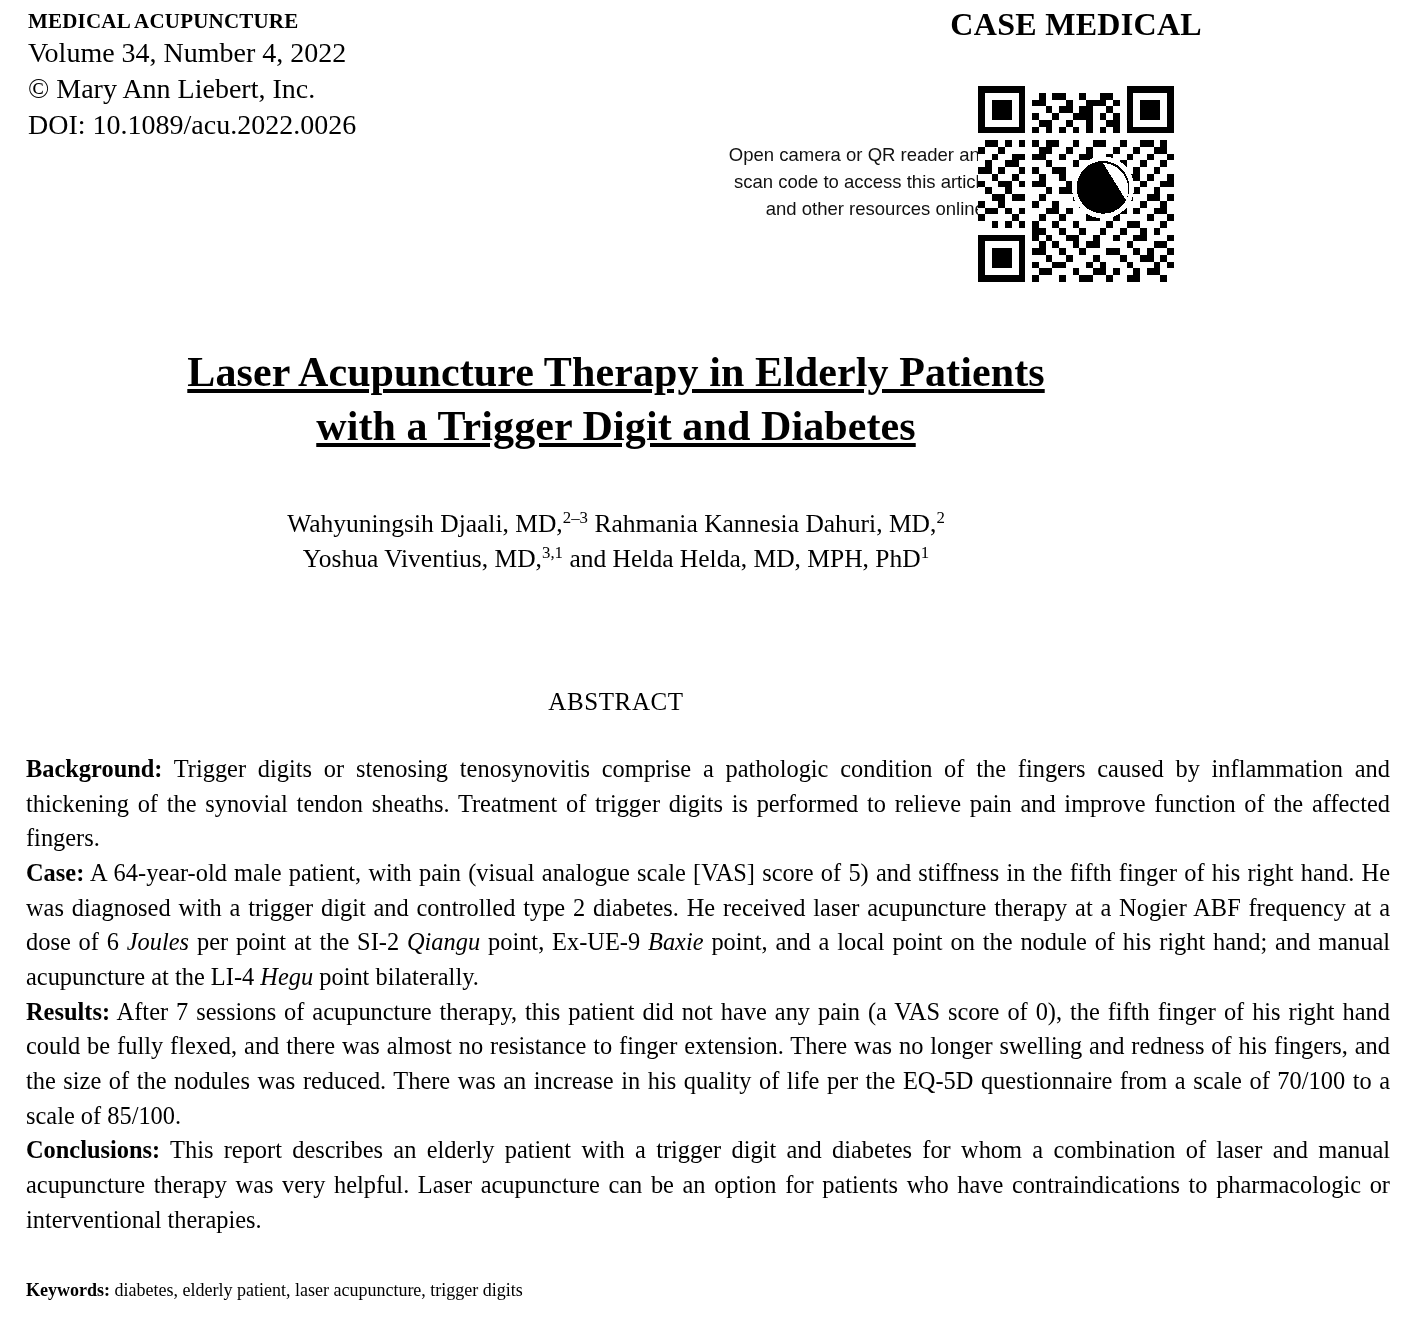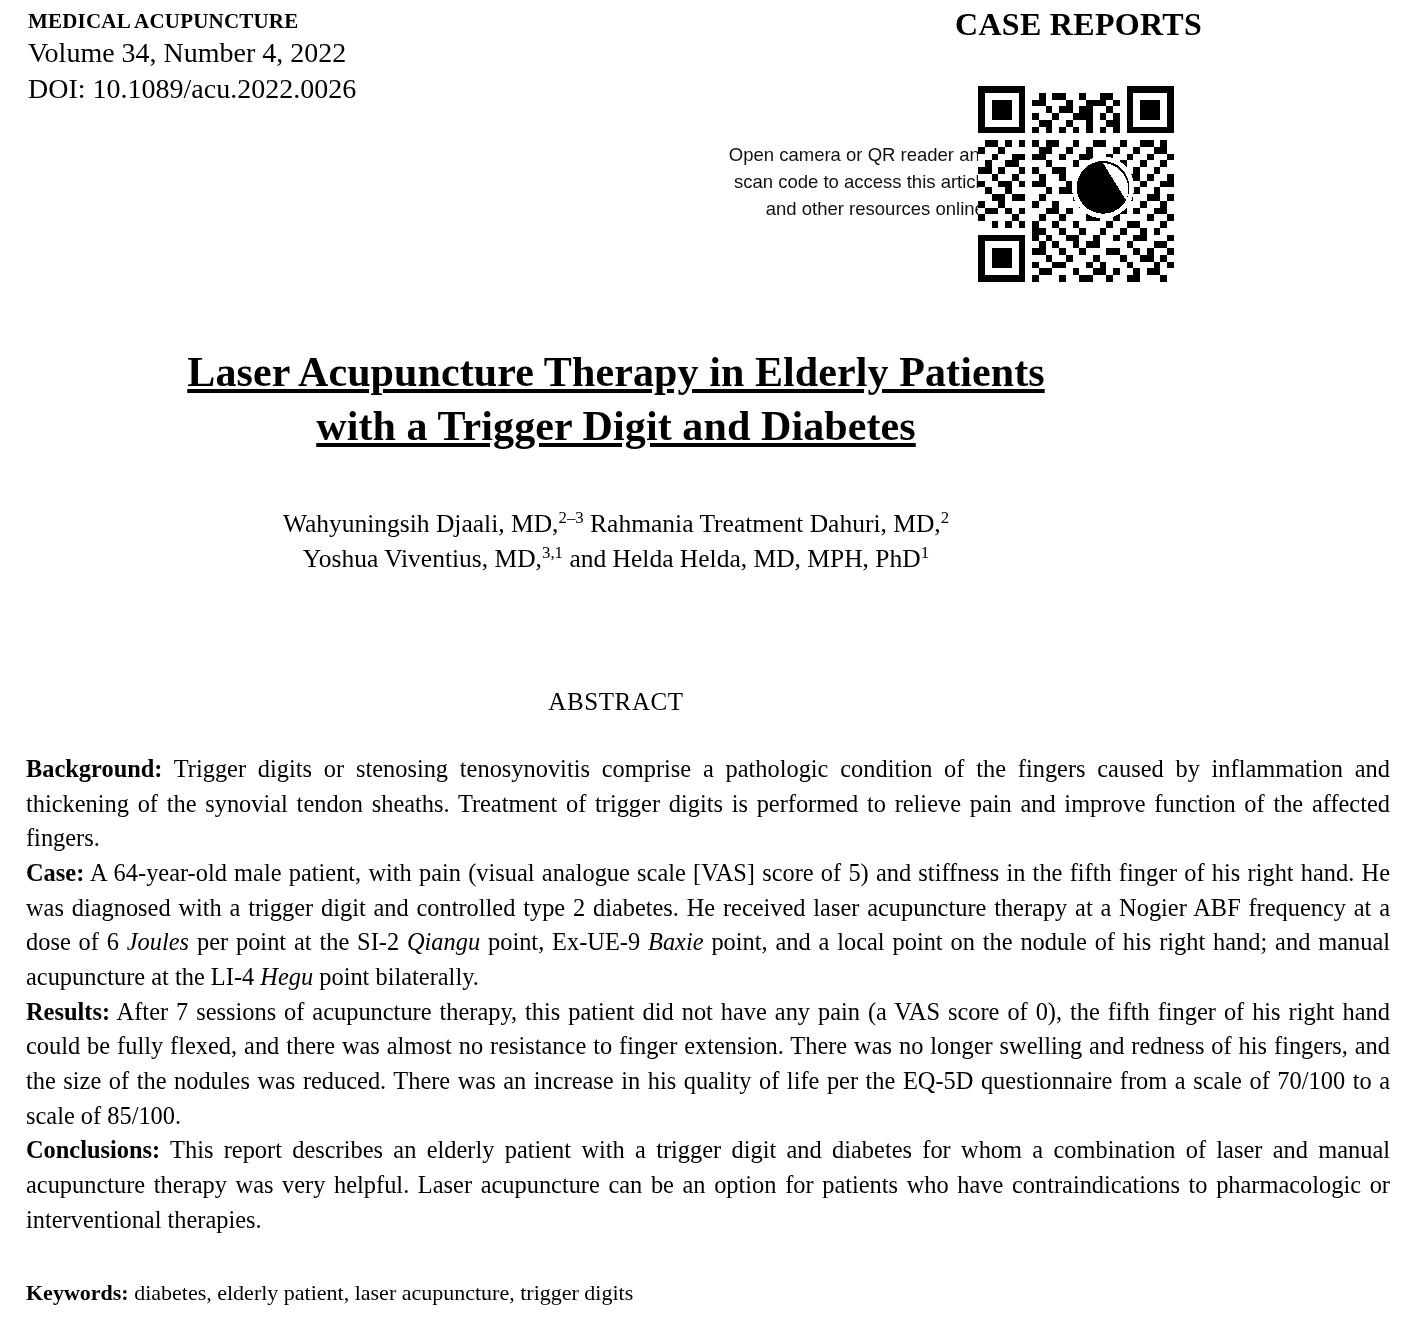--- a/index.html
+++ b/index.html
@@ -116,37 +116,38 @@
     margin: 0;
     text-indent: 0;
   }
   .lead { font-weight: bold; }
   .it { font-style: italic; }
   .keywords {
     position: absolute;
     left: 26px;
     top: 1278px;
     width: 1364px;
-    font-size: 22px;
+    font-size: 18px;
     line-height: 1.4;
   }
   .keywords .lead { font-weight: bold; }
 </style>
 </head>
 <body>
 
 <div class="page">
 
   <div class="masthead">
     <div class="journal">MEDICAL ACUPUNCTURE</div>
     <div class="line">Volume 34, Number 4, 2022</div>
+    <div class="line">© Mary Ann Liebert, Inc.</div>
     <div class="line">DOI: 10.1089/acu.2022.0026</div>
   </div>
 
-  <div class="case-reports">CASE REPORTS</div>
+  <div class="case-reports">CASE MEDICAL</div>
 
   <div class="qr-note">
     <div>Open camera or QR reader and</div>
     <div>scan code to access this article</div>
     <div>and other resources online.</div>
   </div>
 
   <div class="qr-box">
     <svg width="196" height="196" viewBox="0 0 29 29" shape-rendering="crispEdges" aria-hidden="true">
       <rect width="29" height="29" fill="#ffffff"></rect>
@@ -371,21 +372,21 @@
       <path d="M18.5 11.4 A3.9 3.9 0 0 1 21.9 16.9 Z" fill="#ffffff"></path>
     </svg>
   </div>
 
   <h1 class="title">
     <span>Laser Acupuncture Therapy in Elderly Patients</span>
     <span>with a Trigger Digit and Diabetes</span>
   </h1>
 
   <div class="authors">
-    <span class="row"><span>Wahyuningsih Djaali, MD,</span><sup>2–3</sup><span> Rahmania Treatment Dahuri, MD,</span><sup>2</sup></span>
+    <span class="row"><span>Wahyuningsih Djaali, MD,</span><sup>2–3</sup><span> Rahmania Kannesia Dahuri, MD,</span><sup>2</sup></span>
     <span class="row"><span>Yoshua Viventius, MD,</span><sup>3,1</sup><span> and Helda Helda, MD, MPH, PhD</span><sup>1</sup></span>
   </div>
 
   <div class="abstract-heading">ABSTRACT</div>
 
   <div class="abstract-body">
     <p><span class="lead">Background:</span><span> Trigger digits or stenosing tenosynovitis comprise a pathologic condition of the fingers caused by inflammation and thickening of the synovial tendon sheaths. Treatment of trigger digits is performed to relieve pain and improve function of the affected fingers.</span></p>
     <p><span class="lead">Case:</span><span> A 64-year-old male patient, with pain (visual analogue scale [VAS] score of 5) and stiffness in the fifth finger of his right hand. He was diagnosed with a trigger digit and controlled type 2 diabetes. He received laser acupuncture therapy at a Nogier ABF frequency at a dose of 6 </span><span class="it">Joules</span><span> per point at the SI-2 </span><span class="it">Qiangu</span><span> point, Ex-UE-9 </span><span class="it">Baxie</span><span> point, and a local point on the nodule of his right hand; and manual acupuncture at the LI-4 </span><span class="it">Hegu</span><span> point bilaterally.</span></p>
     <p><span class="lead">Results:</span><span> After 7 sessions of acupuncture therapy, this patient did not have any pain (a VAS score of 0), the fifth finger of his right hand could be fully flexed, and there was almost no resistance to finger extension. There was no longer swelling and redness of his fingers, and the size of the nodules was reduced. There was an increase in his quality of life per the EQ-5D questionnaire from a scale of 70/100 to a scale of 85/100.</span></p>
     <p><span class="lead">Conclusions:</span><span> This report describes an elderly patient with a trigger digit and diabetes for whom a combination of laser and manual acupuncture therapy was very helpful. Laser acupuncture can be an option for patients who have contraindications to pharmacologic or interventional therapies.</span></p>

